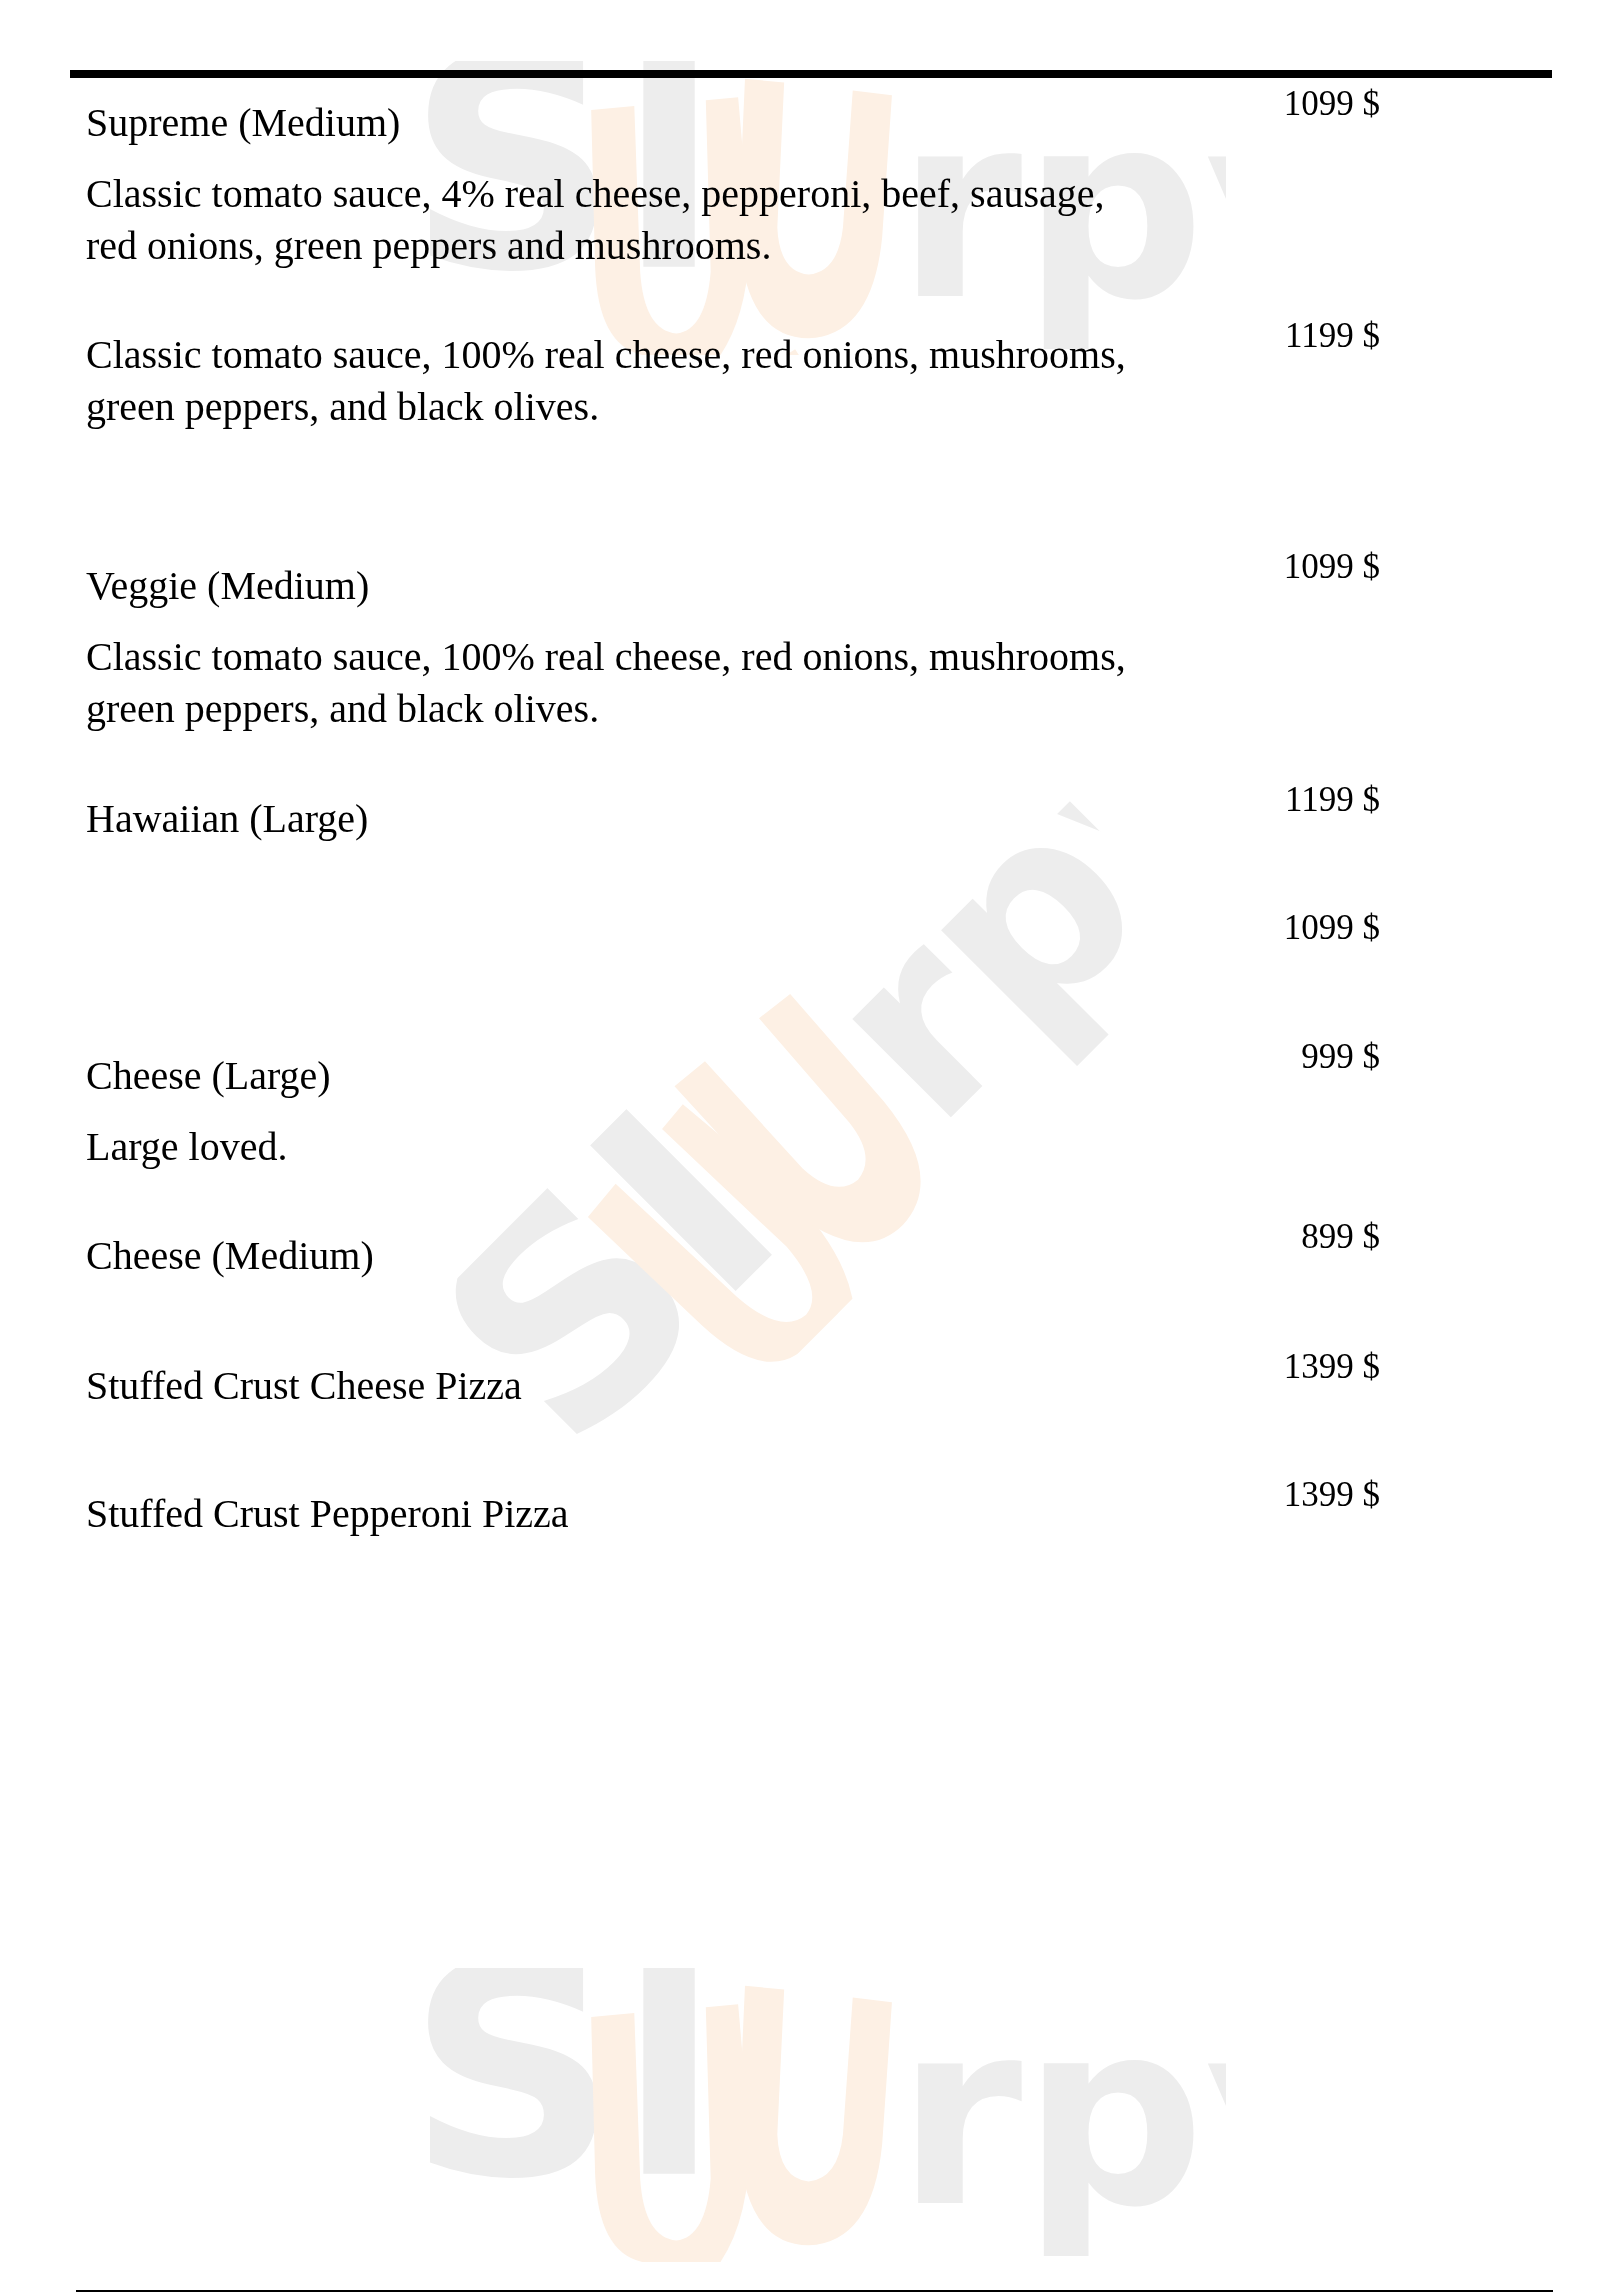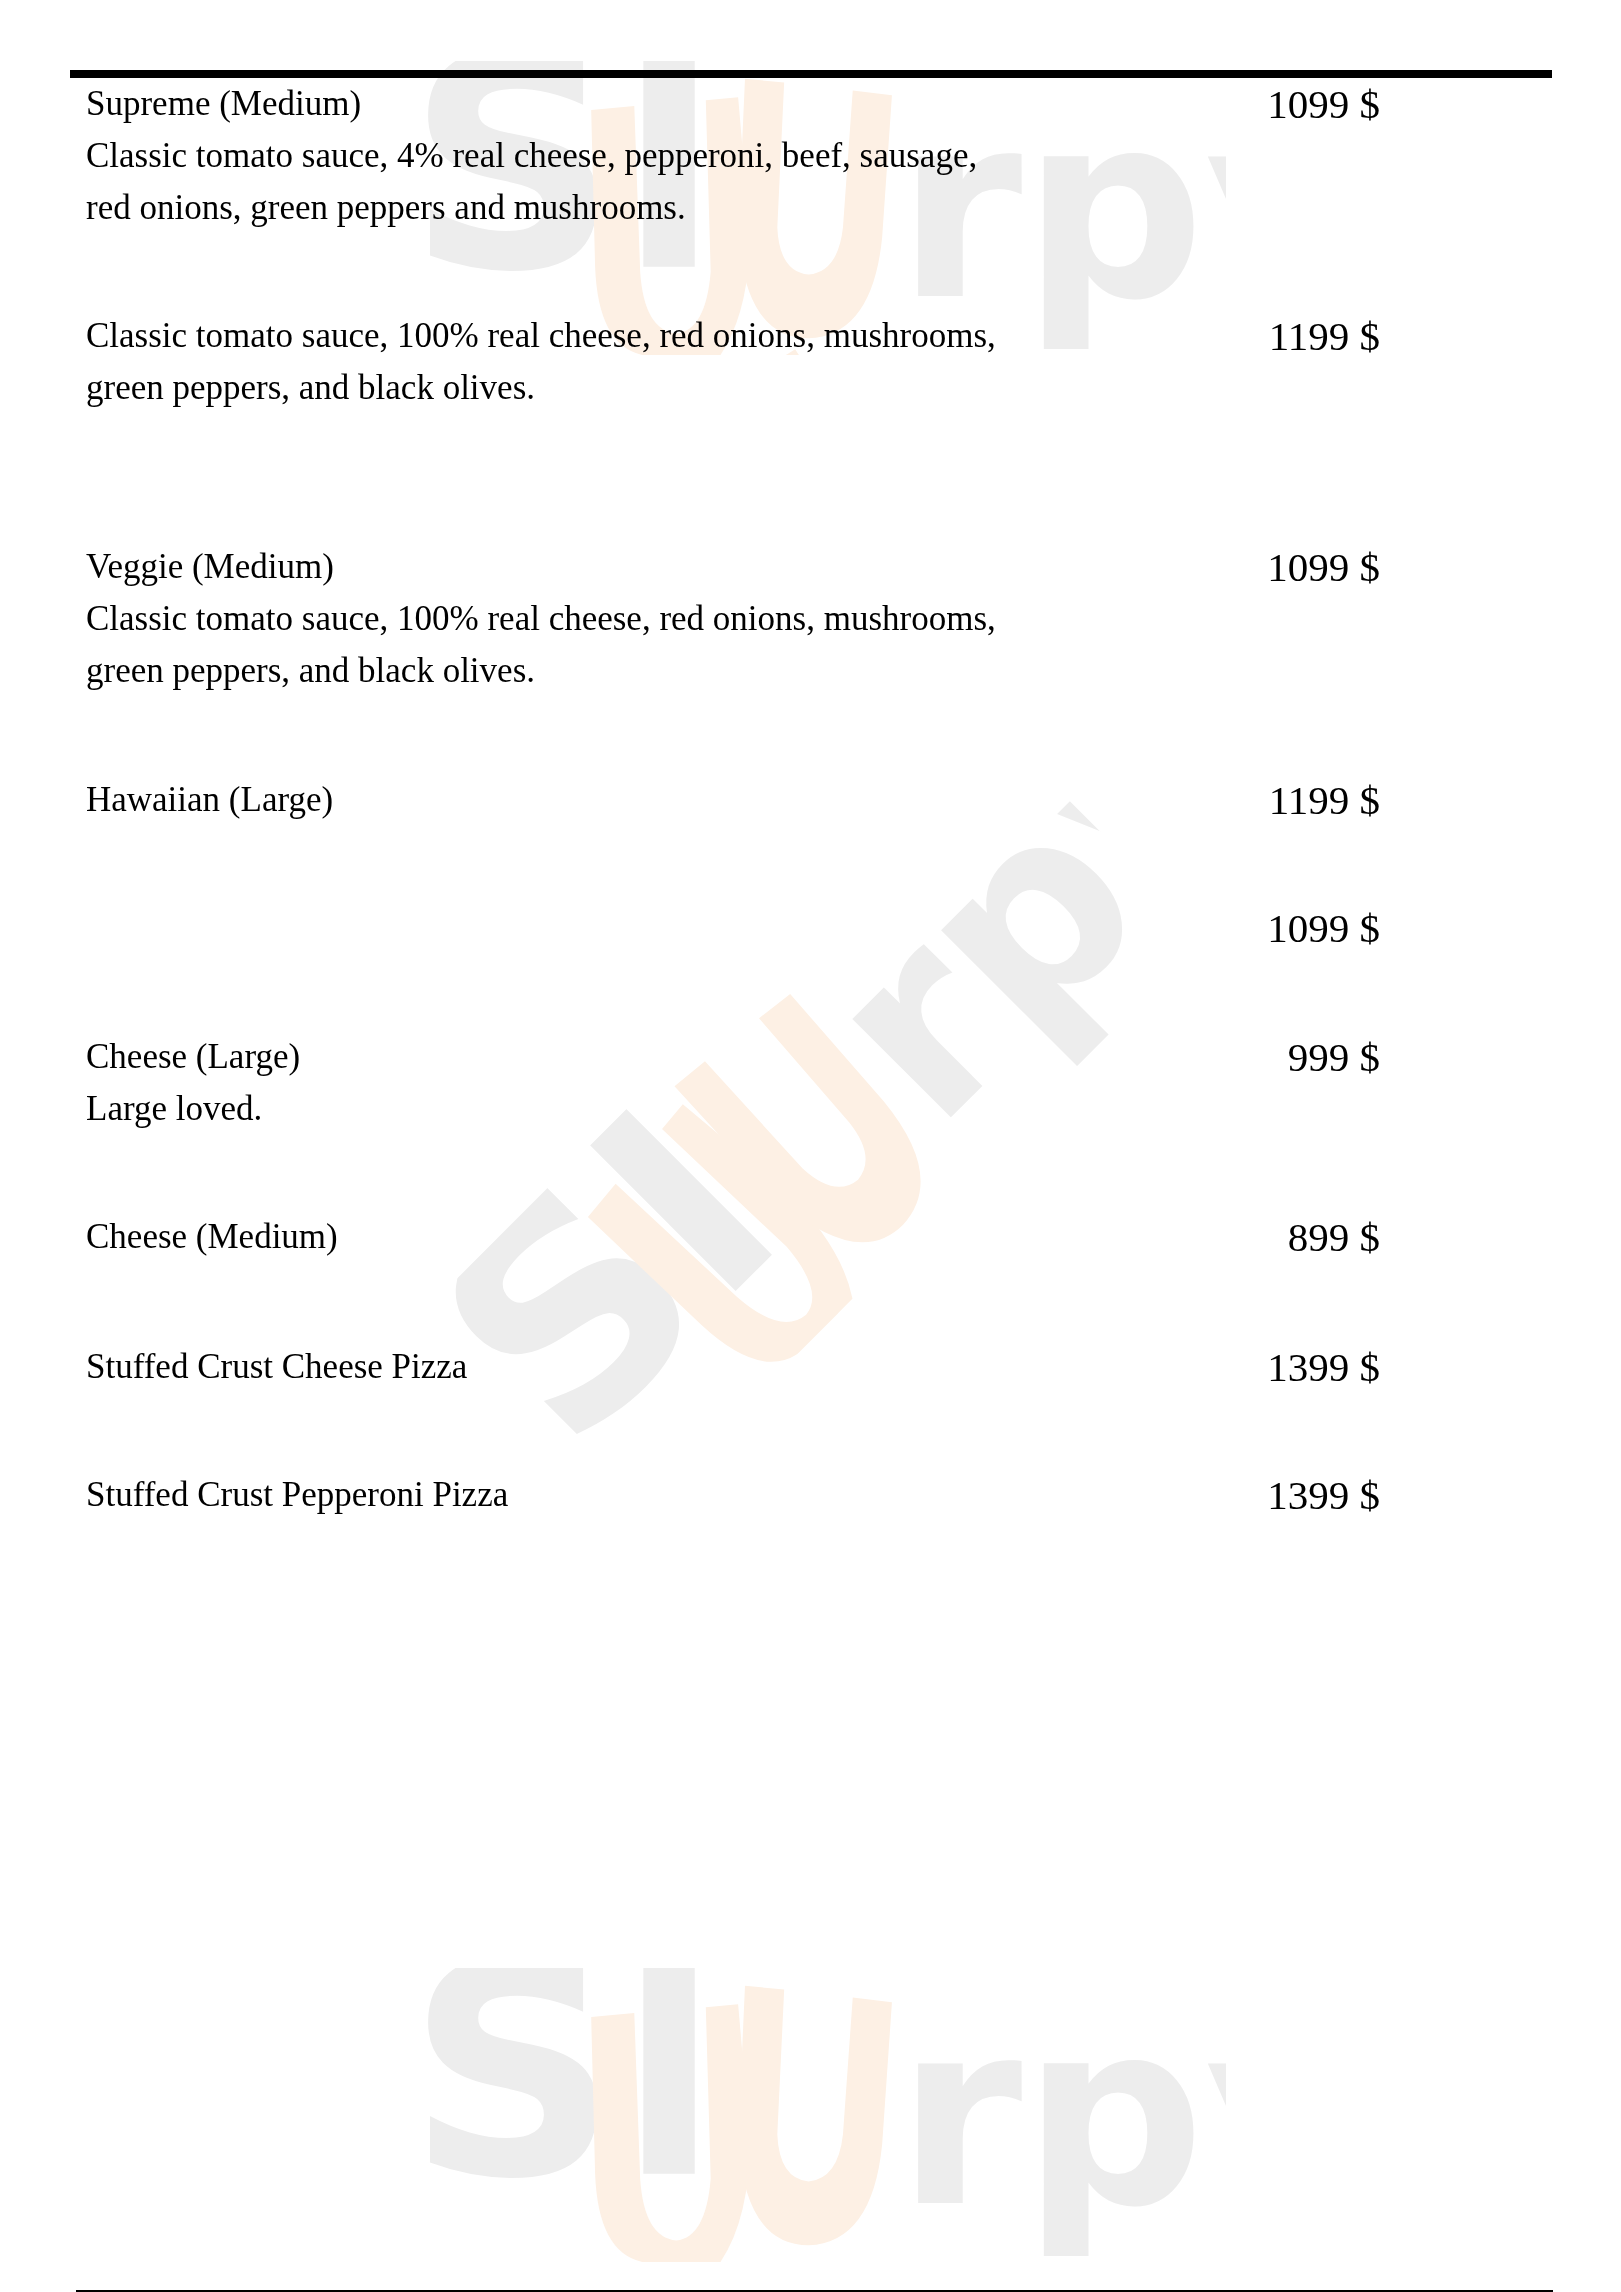--- a/index.html
+++ b/index.html
@@ -58,30 +58,31 @@
       z-index: 2;
     }
     .item {
       position: absolute;
       left: 86px;
       width: 1294px;
     }
     .item-name,
     .item-desc {
       display: block;
-      font-size: 35px;
+      font-size: 40px;
       line-height: 52px;
       white-space: pre-line;
       width: 1137px;
+      margin-top: 19px;
     }
     .item-price {
       position: absolute;
       right: 0;
       top: 0;
-      font-size: 41px;
+      font-size: 35px;
       line-height: 52px;
       text-align: right;
       white-space: nowrap;
     }
   </style>
 </head>
 <body>
 
 <div class="watermark wm-top">
   <svg viewBox="0 0 836 300">

